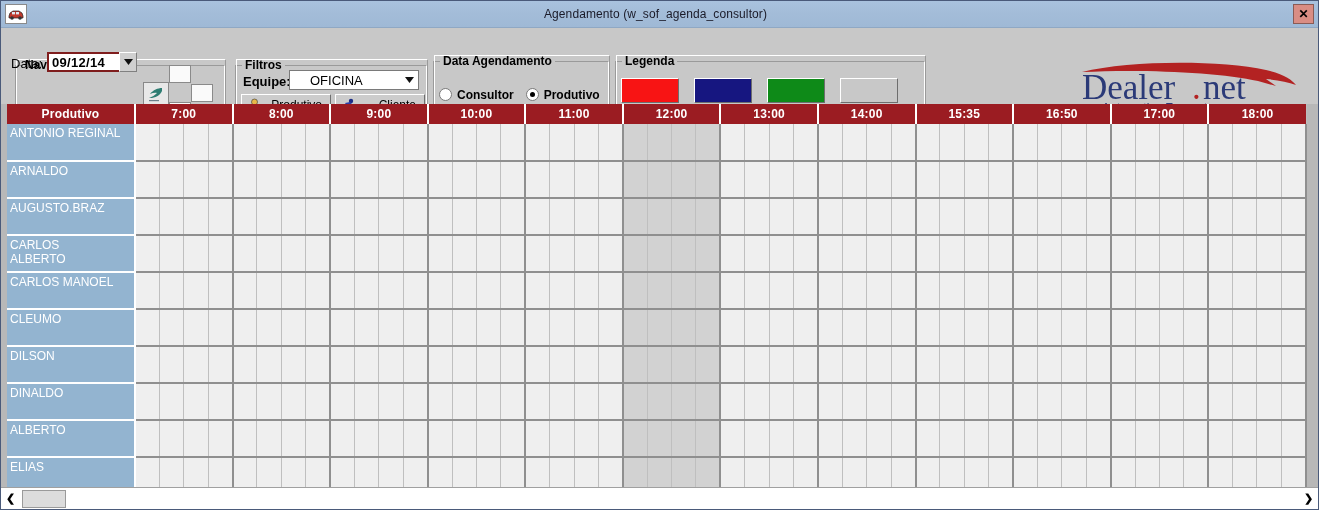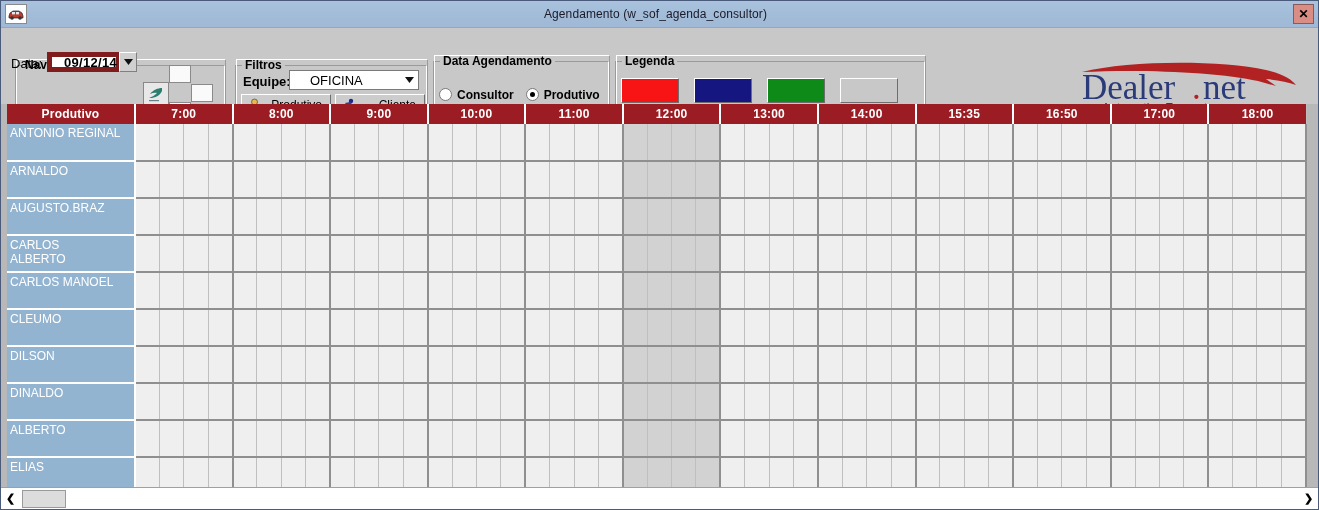--- a/index.html
+++ b/index.html
@@ -76,23 +76,23 @@
     border-left-color: #ffffff;
     pointer-events: none;
   }
 
   
   #grp-nav { left: 14px; top: 30px; width: 210px; height: 60px; }
   .label-data { position: absolute; left: 10px; top: 28px; font-size: 13px; color: #000; }
   .date-box {
     position: absolute; left: 46px; top: 24px;
     width: 74px; height: 20px;
-    background: #fff; border: 5px solid #7f1d1d;
+    background: #fff; border: 2px solid #7f1d1d;
     font-size: 13px; font-weight: bold; color: #000;
-    display: flex; align-items: center; padding-left: 12px;
+    display: flex; align-items: center; padding-left: 3px;
     letter-spacing: .3px;
   }
   .date-drop {
     position: absolute; left: 118px; top: 24px;
     width: 18px; height: 20px;
     background: #d0d0d0;
     border: 1px solid #fff; border-right-color: #808080; border-bottom-color: #808080;
     display: flex; align-items: center; justify-content: center;
     font-size: 9px; color: #000; cursor: pointer;
   }

